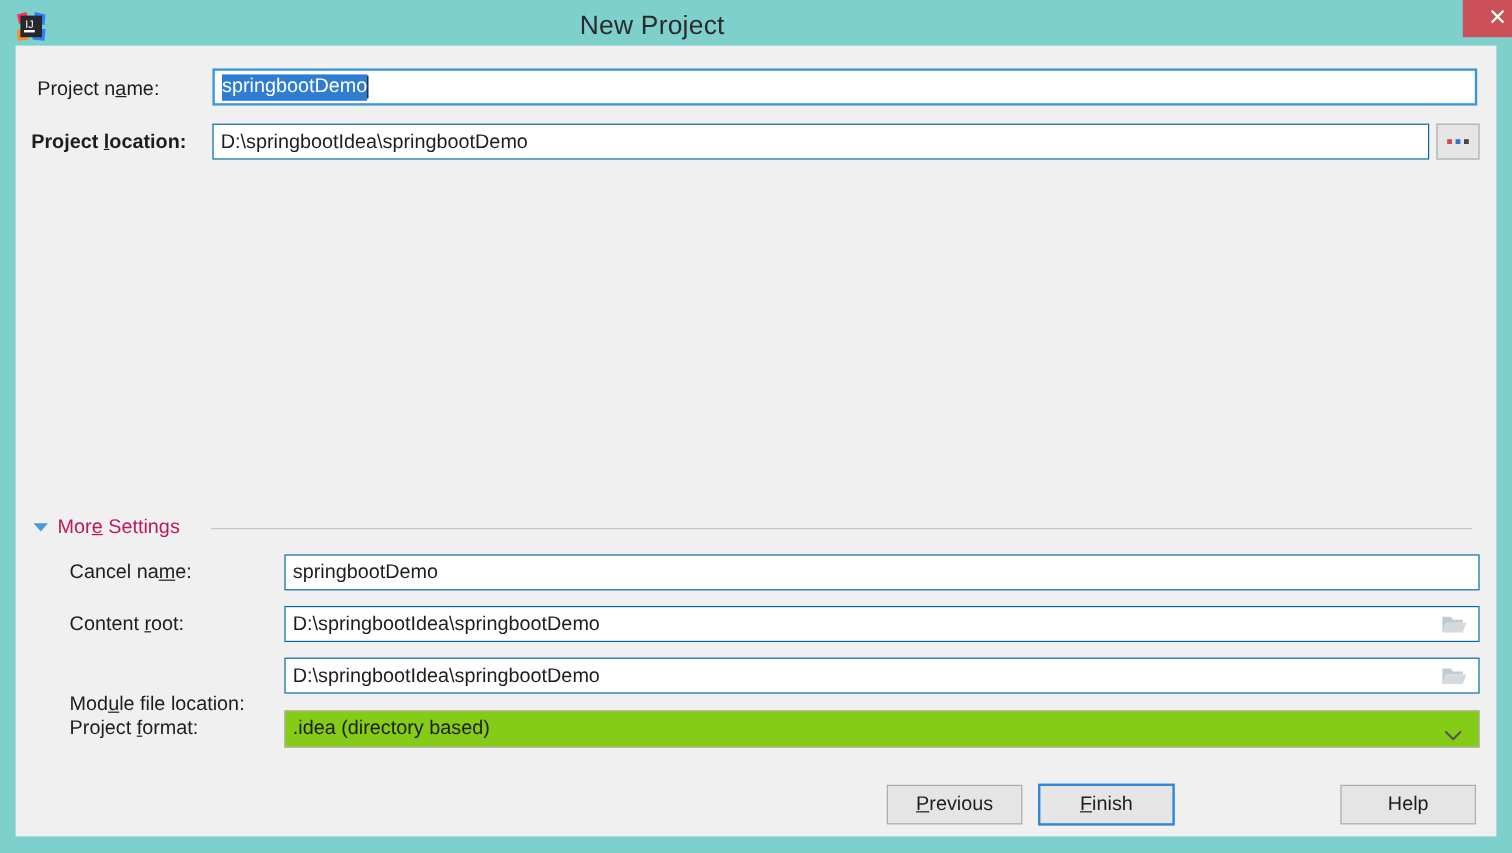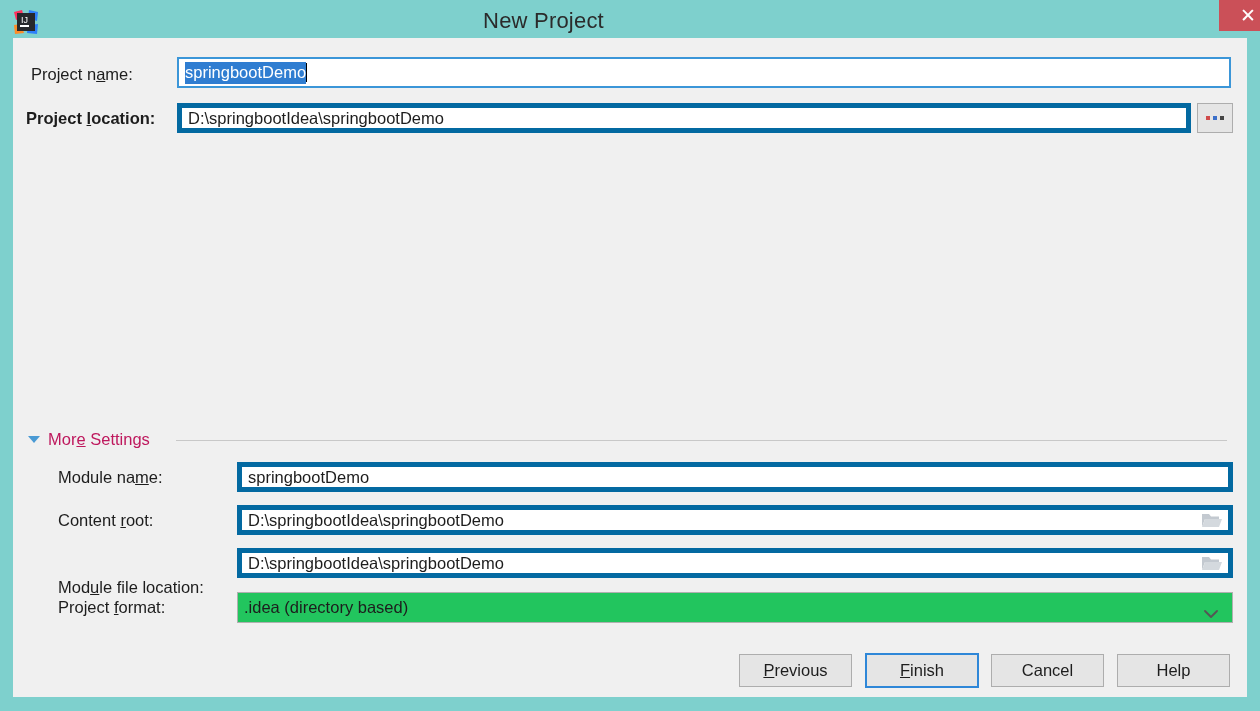--- a/index.html
+++ b/index.html
@@ -83,21 +83,21 @@
     font-size: 16.5px;
     color: #1d1d1d;
     white-space: nowrap;
     font-family: "Liberation Sans", sans-serif;
   }
   .mn { text-decoration: underline; }
 
   .text-field {
     position: absolute;
     background: #ffffff;
-    border: 5px solid #0369a1;
+    border: 1px solid #0369a1;
     box-sizing: border-box;
     font-size: 16.5px;
     color: #1d1d1d;
     display: flex;
     align-items: center;
     padding: 0 6px;
     font-family: "Liberation Sans", sans-serif;
     cursor: text;
     overflow: hidden;
     white-space: nowrap;
@@ -168,21 +168,21 @@
     left: 176px;
     top: 440px;
     width: 1049px;
     height: 1px;
     background: #c8c8c8;
   }
 
   
   .combo-box {
     position: absolute;
-    background: #22c55e;
+    background: #84cc16;
     border: 1px solid #b0b0b0;
     box-sizing: border-box;
     display: flex;
     align-items: center;
     padding: 0 6px;
     font-size: 16.5px;
     color: #1d1d1d;
     cursor: pointer;
     font-family: "Liberation Sans", sans-serif;
     white-space: nowrap;
@@ -264,21 +264,21 @@
         <span class="dot" style="background:#444444;"></span>
       </span>
     </div>
 
     <div id="more-settings-header" style="left:15px; top:392px;">
       <span id="more-settings-triangle"></span>
       <span id="more-settings-label"><span>Mor</span><span class="mn">e</span><span> Settings</span></span>
     </div>
     <div id="more-settings-rule" style="left:163px; top:402px; width:1051px;"></div>
 
-    <div class="form-label" style="left:45px; top:430px;"><span>Module na</span><span class="mn">m</span><span>e:</span></div>
+    <div class="form-label" style="left:45px; top:430px;"><span>Cancel na</span><span class="mn">m</span><span>e:</span></div>
 
     <div class="text-field" style="left:224px; top:424px; width:996px; height:30px;">
         <span>springbootDemo</span>
       </div>
 
     <div class="form-label" style="left:45px; top:473px;"><span>Content </span><span class="mn">r</span><span>oot:</span></div>
 
     <div class="text-field" style="left:224px; top:467px; width:996px; height:30px;">
         <span>D:\springbootIdea\springbootDemo</span>
       </div>
@@ -319,25 +319,20 @@
         <span class="mn">P</span>
         <span>revious</span>
       </div>
 
     <div class="dlg-button default" style="left:852px; top:615px; width:114px; height:35px;">
         <span></span>
         <span class="mn">F</span>
         <span>inish</span>
       </div>
 
-    <div class="dlg-button" style="left:978px; top:616px; width:113px;">
-        <span>Cancel</span>
-        <span class="mn"></span>
-        <span></span>
-      </div>
 
     <div class="dlg-button" style="left:1104px; top:616px; width:113px;">
         <span>Help</span>
         <span class="mn"></span>
         <span></span>
       </div>
 
   </div>
 </div>
 

